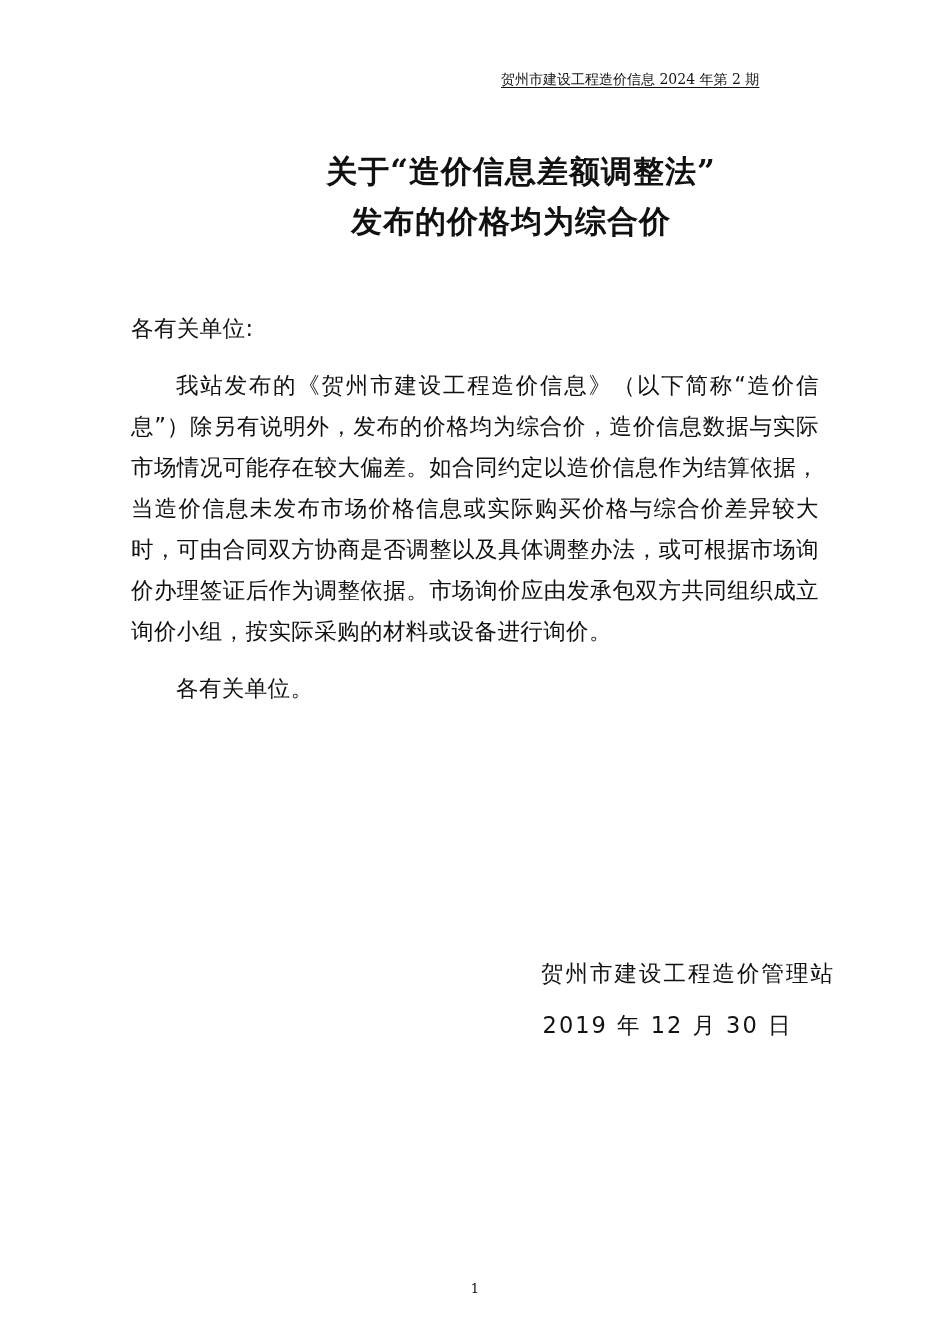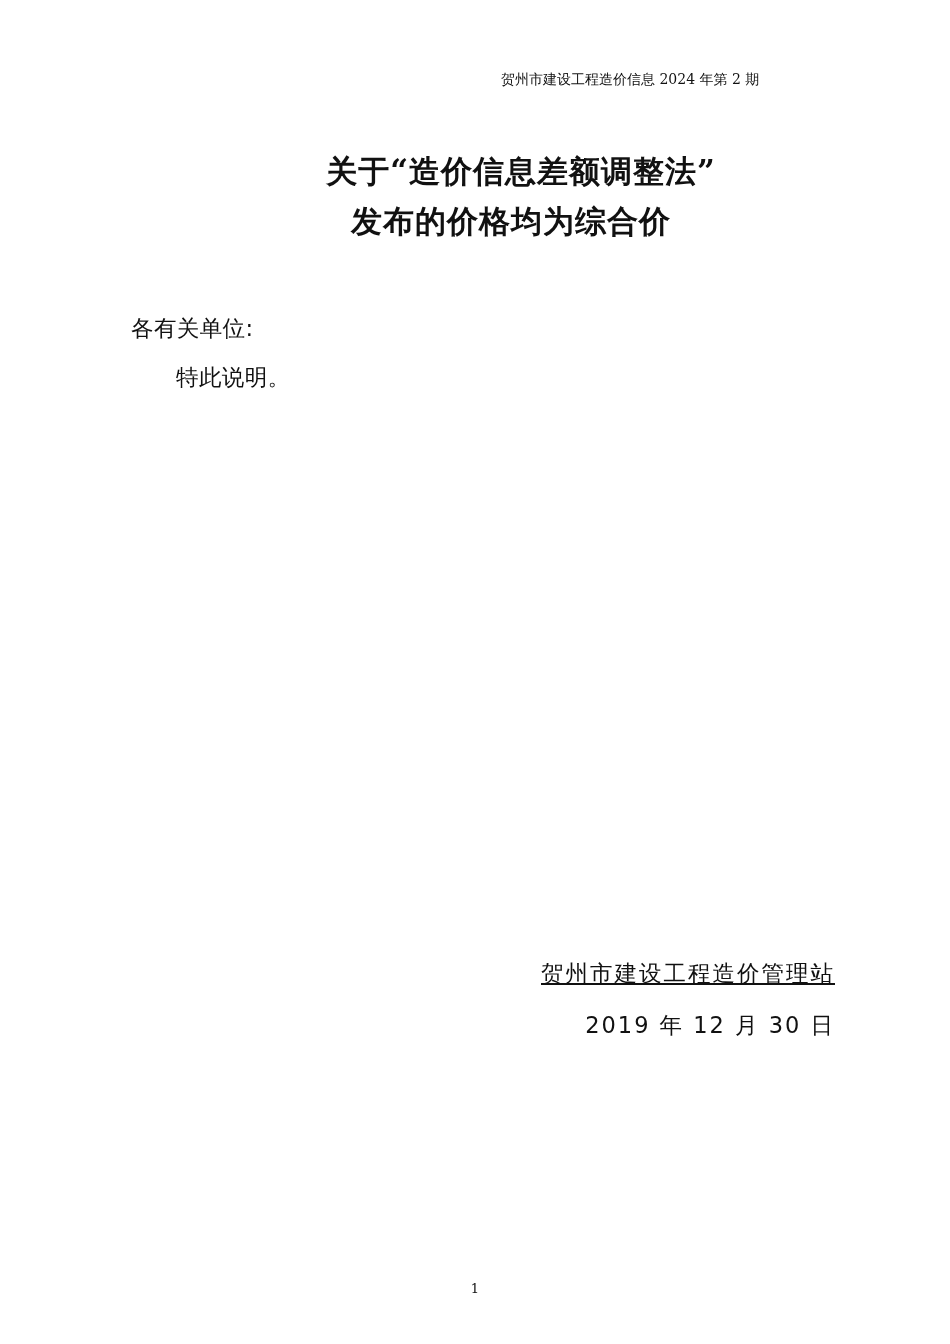--- a/index.html
+++ b/index.html
@@ -14,20 +14,21 @@
       overflow: hidden;
       color: #111111;
       font-family: "DejaVu Serif", "Liberation Serif", serif;
     }
     .running-header {
       position: absolute;
       top: 70px;
       left: 501px;
       font-size: 14px;
       line-height: 18px;
+      text-decoration: underline;
       text-underline-offset: 3px;
       white-space: nowrap;
       letter-spacing: 0px;
     }
     .title {
       position: absolute;
       top: 146px;
       left: 0;
       width: 950px;
       text-align: center;
@@ -60,22 +61,22 @@
     .signature {
       position: absolute;
       left: 500px;
       width: 335px;
       text-align: right;
       font-family: "DejaVu Sans", "Liberation Sans", sans-serif;
       font-size: 22.5px;
       letter-spacing: 2px;
       white-space: nowrap;
     }
-    .sig-org { top: 958px; text-decoration: underline; }
-    .sig-date { top: 1010px; }
+    .sig-org { top: 958px; }
+    .sig-date { top: 1010px; text-align: center; }
     .page-number {
       position: absolute;
       top: 1281px;
       left: 0;
       width: 950px;
       text-align: center;
       font-size: 13px;
     }
   </style>
 </head>
@@ -83,19 +84,20 @@
 
 <div class="running-header">贺州市建设工程造价信息 2024 年第 2 期</div>
 
 <div class="title">
   <div class="line1">关于“造价信息差额调整法”</div>
   <div class="line2">发布的价格均为综合价</div>
 </div>
 
 <div class="body-text">
   <p class="salutation">各有关单位:</p>
-  <p class="indent para-gap">特此说明。</p>
+  <p class="indent">我站发布的《贺州市建设工程造价信息》（以下简称“造价信息”）除另有说明外，发布的价格均为综合价，造价信息数据与实际市场情况可能存在较大偏差。如合同约定以造价信息作为结算依据，当造价信息未发布市场价格信息或实际购买价格与综合价差异较大时，可由合同双方协商是否调整以及具体调整办法，或可根据市场询价办理签证后作为调整依据。市场询价应由发承包双方共同组织成立询价小组，按实际采购的材料或设备进行询价。</p>
+  <p class="indent para-gap">各有关单位。</p>
 </div>
 
 <div class="signature sig-org">贺州市建设工程造价管理站</div>
 <div class="signature sig-date">2019 年 12 月 30 日</div>
 
 <div class="page-number">1</div>
 
 </body></html>

